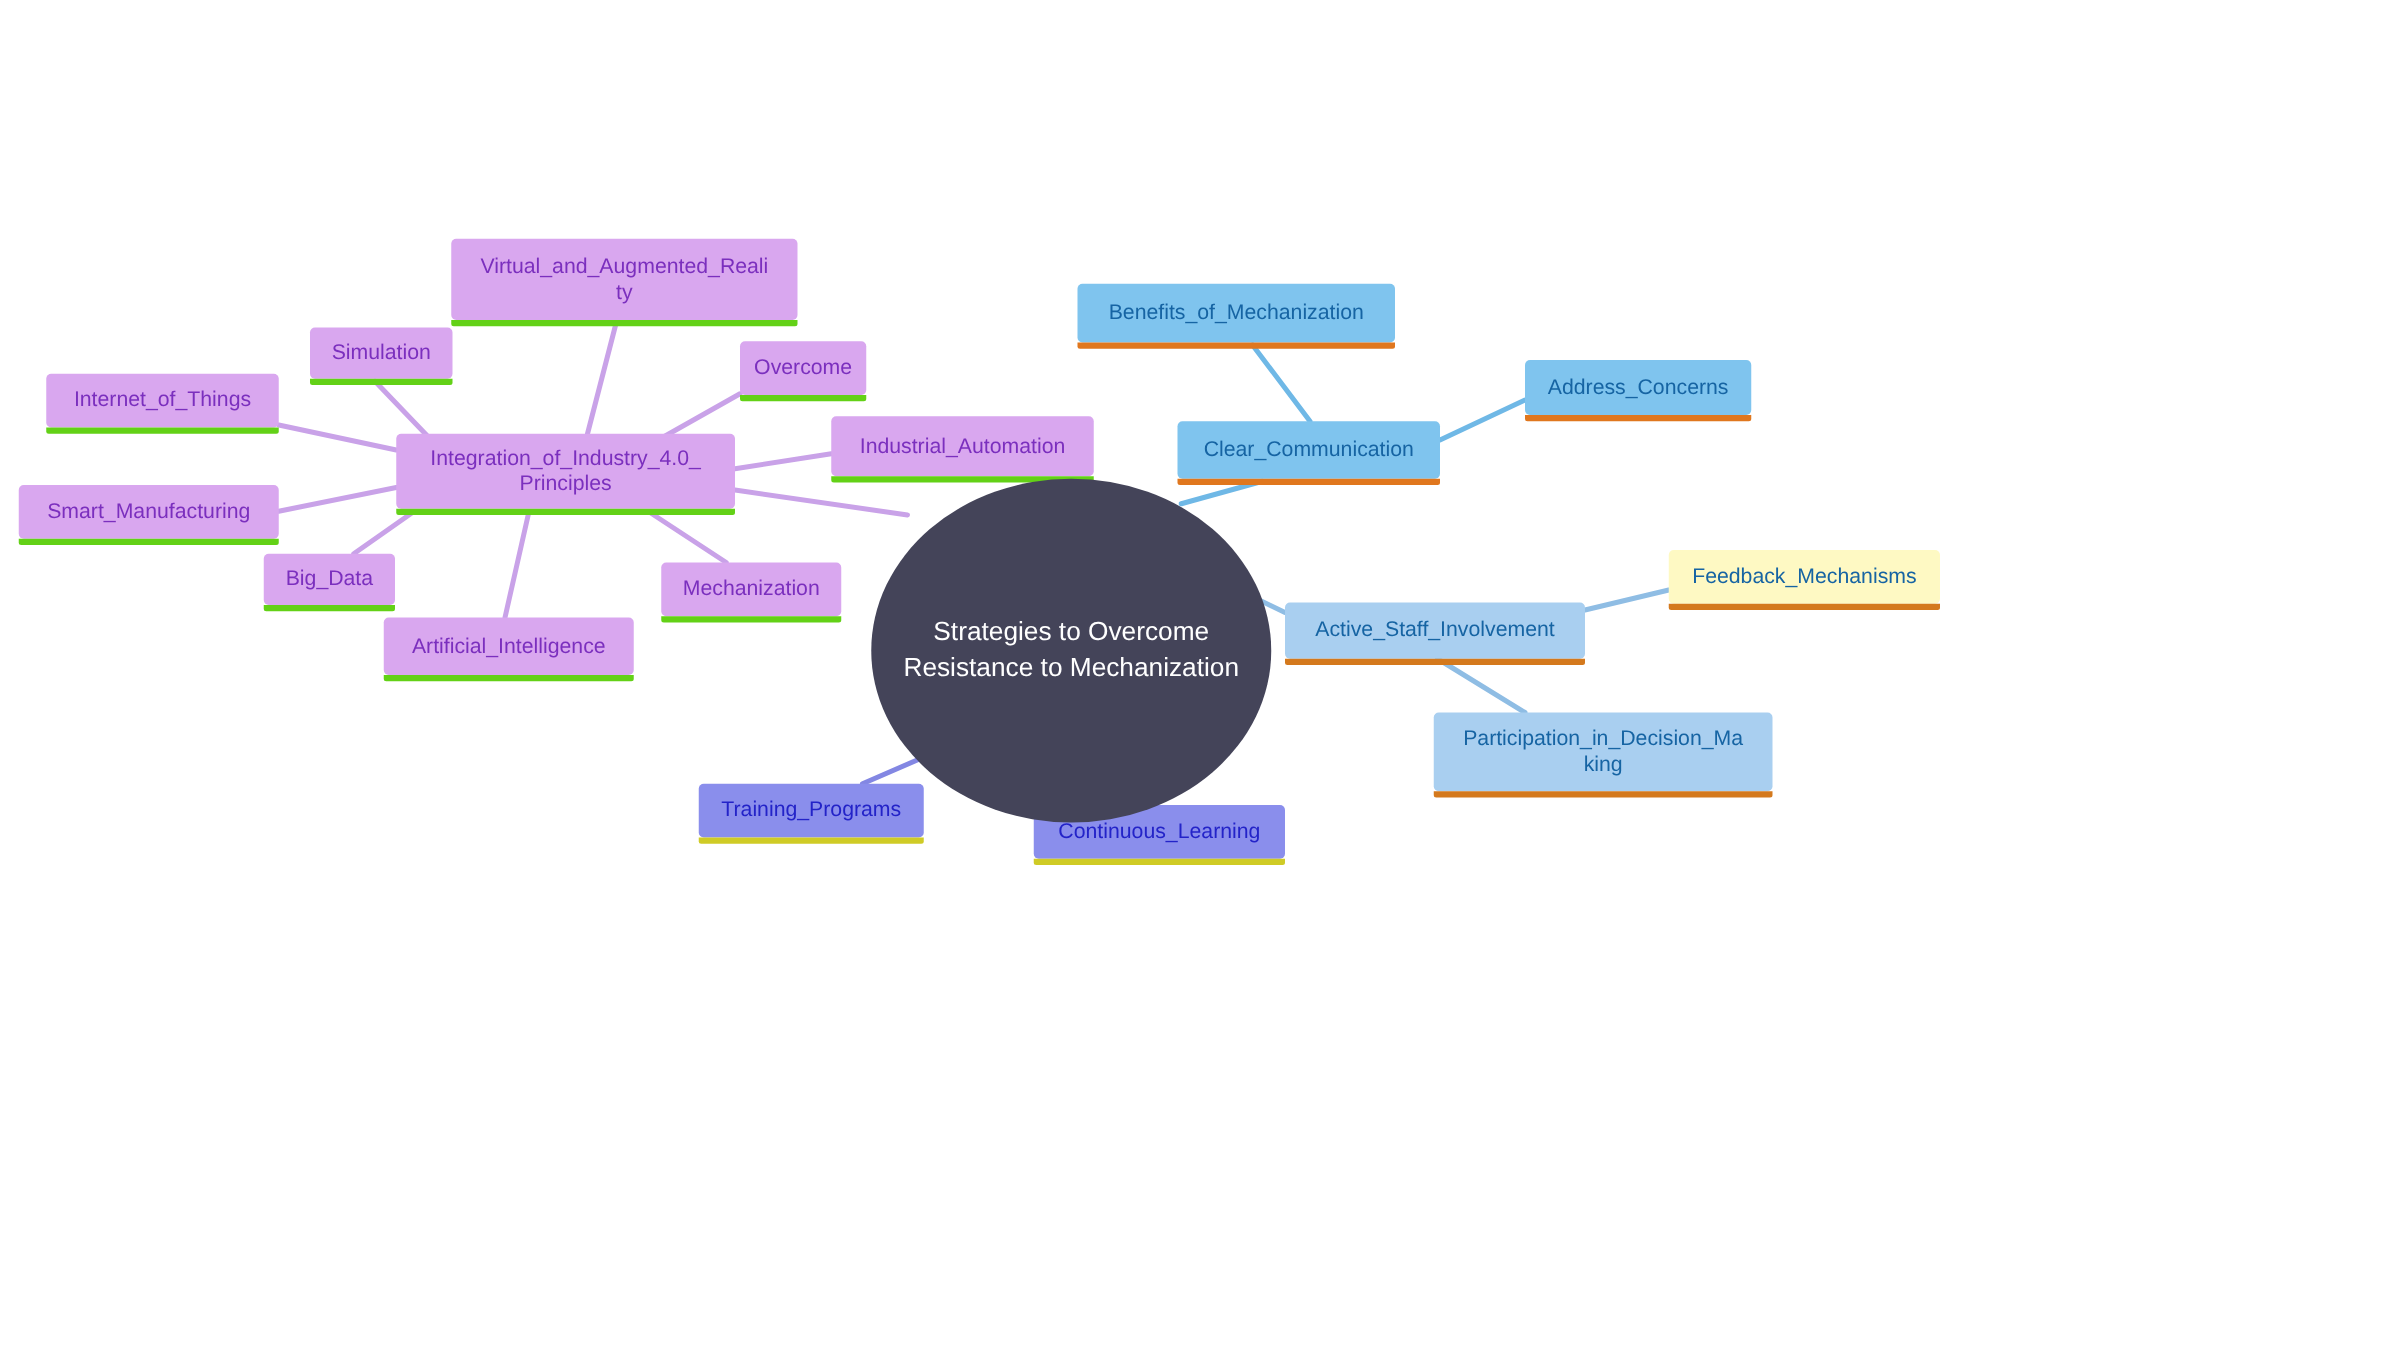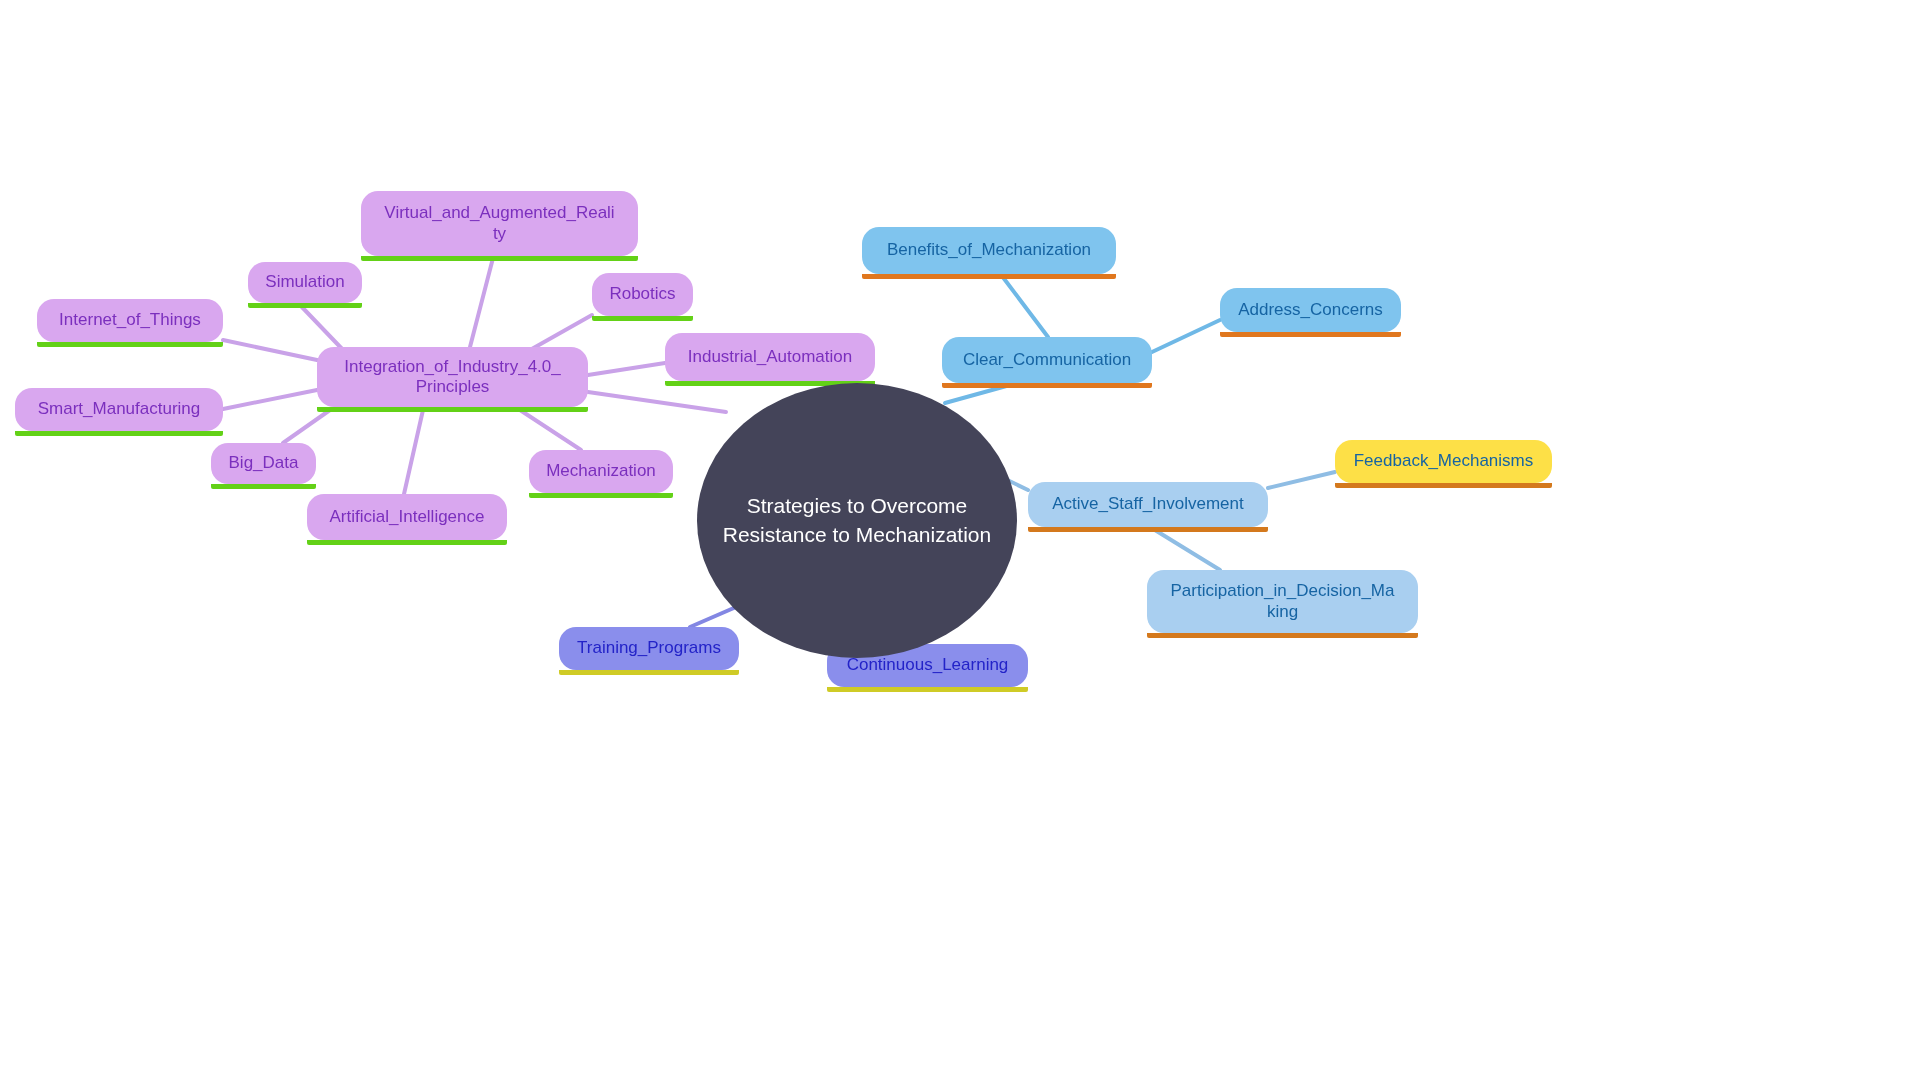--- a/index.html
+++ b/index.html
@@ -37,21 +37,21 @@
     height: 1080px;
     z-index: 2;
   }
   .node {
     position: absolute;
     box-sizing: border-box;
     display: flex;
     align-items: center;
     justify-content: center;
     text-align: center;
-    border-radius: 17px;
+    border-radius: 4px;
     line-height: 1.18;
     padding: 4px 14px;
     overflow: visible;
     white-space: pre-line;
   }
   .node .accent {
     position: absolute;
     left: 0;
     right: 0;
     bottom: -5px;
@@ -104,25 +104,25 @@
       <div class="node" style="left: 317px; top: 347px; width: 271px; height: 60px; background: rgb(217, 167, 239); color: rgb(123, 47, 190); font-size: 17px;"><span>Integration_of_Industry_4.0_
 Principles</span><span class="accent" style="background: rgb(99, 209, 23);"></span></div>
       <div class="node" style="left: 361px; top: 191px; width: 277px; height: 65px; background: rgb(217, 167, 239); color: rgb(123, 47, 190); font-size: 17px;"><span>Virtual_and_Augmented_Reali
 ty</span><span class="accent" style="background: rgb(99, 209, 23);"></span></div>
       <div class="node" style="left: 248px; top: 262px; width: 114px; height: 41px; background: rgb(217, 167, 239); color: rgb(123, 47, 190); font-size: 17px;"><span>Simulation</span><span class="accent" style="background: rgb(99, 209, 23);"></span></div>
       <div class="node" style="left: 37px; top: 299px; width: 186px; height: 43px; background: rgb(217, 167, 239); color: rgb(123, 47, 190); font-size: 17px;"><span>Internet_of_Things</span><span class="accent" style="background: rgb(99, 209, 23);"></span></div>
       <div class="node" style="left: 15px; top: 388px; width: 208px; height: 43px; background: rgb(217, 167, 239); color: rgb(123, 47, 190); font-size: 17px;"><span>Smart_Manufacturing</span><span class="accent" style="background: rgb(99, 209, 23);"></span></div>
       <div class="node" style="left: 211px; top: 443px; width: 105px; height: 41px; background: rgb(217, 167, 239); color: rgb(123, 47, 190); font-size: 17px;"><span>Big_Data</span><span class="accent" style="background: rgb(99, 209, 23);"></span></div>
       <div class="node" style="left: 307px; top: 494px; width: 200px; height: 46px; background: rgb(217, 167, 239); color: rgb(123, 47, 190); font-size: 17px; text-align: center;"><span>Artificial_Intelligence</span><span class="accent" style="background: rgb(99, 209, 23);"></span></div>
       <div class="node" style="left: 529px; top: 450px; width: 144px; height: 43px; background: rgb(217, 167, 239); color: rgb(123, 47, 190); font-size: 17px;"><span>Mechanization</span><span class="accent" style="background: rgb(99, 209, 23);"></span></div>
-      <div class="node" style="left: 592px; top: 273px; width: 101px; height: 43px; background: rgb(217, 167, 239); color: rgb(123, 47, 190); font-size: 17px;"><span>Robotics</span><span class="accent" style="background: rgb(99, 209, 23);"></span></div>
+      <div class="node" style="left: 592px; top: 273px; width: 101px; height: 43px; background: rgb(217, 167, 239); color: rgb(123, 47, 190); font-size: 17px;"><span>Overcome</span><span class="accent" style="background: rgb(99, 209, 23);"></span></div>
       <div class="node" style="left: 942px; top: 337px; width: 210px; height: 46px; background: rgb(127, 196, 238); color: rgb(22, 100, 163); font-size: 17px;"><span>Clear_Communication</span><span class="accent" style="background: rgb(224, 119, 30);"></span></div>
       <div class="node" style="left: 862px; top: 227px; width: 254px; height: 47px; background: rgb(127, 196, 238); color: rgb(22, 100, 163); font-size: 17px;"><span>Benefits_of_Mechanization</span><span class="accent" style="background: rgb(224, 119, 30);"></span></div>
       <div class="node" style="left: 1220px; top: 288px; width: 181px; height: 44px; background: rgb(127, 196, 238); color: rgb(22, 100, 163); font-size: 17px;"><span>Address_Concerns</span><span class="accent" style="background: rgb(224, 119, 30);"></span></div>
       <div class="node" style="left: 1028px; top: 482px; width: 240px; height: 45px; background: rgb(169, 207, 240); color: rgb(22, 100, 163); font-size: 17px;"><span>Active_Staff_Involvement</span><span class="accent" style="background: rgb(212, 121, 29);"></span></div>
-      <div class="node" style="left: 1335px; top: 440px; width: 217px; height: 43px; background: #fde047; color: rgb(22, 100, 163); font-size: 17px;"><span>Feedback_Mechanisms</span><span class="accent" style="background: rgb(212, 121, 29);"></span></div>
+      <div class="node" style="left: 1335px; top: 440px; width: 217px; height: 43px; background: #fef9c3; color: rgb(22, 100, 163); font-size: 17px;"><span>Feedback_Mechanisms</span><span class="accent" style="background: rgb(212, 121, 29);"></span></div>
       <div class="node" style="left: 1147px; top: 570px; width: 271px; height: 63px; background: rgb(169, 207, 240); color: rgb(22, 100, 163); font-size: 17px;"><span>Participation_in_Decision_Ma
 king</span><span class="accent" style="background: rgb(212, 121, 29);"></span></div>
       <div class="node" style="left: 731px; top: 550px; width: 178px; height: 44px; background: rgb(138, 142, 236); color: rgb(35, 35, 200); font-size: 17px;"><span>Skill_Development</span><span class="accent" style="background: rgb(207, 203, 38);"></span></div>
       <div class="node" style="left: 559px; top: 627px; width: 180px; height: 43px; background: rgb(138, 142, 236); color: rgb(35, 35, 200); font-size: 17px;"><span>Training_Programs</span><span class="accent" style="background: rgb(207, 203, 38);"></span></div>
       <div class="node" style="left: 827px; top: 644px; width: 201px; height: 43px; background: rgb(138, 142, 236); color: rgb(35, 35, 200); font-size: 17px;"><span>Continuous_Learning</span><span class="accent" style="background: rgb(207, 203, 38);"></span></div>
     </div>
 </div>
 
 </body></html>

